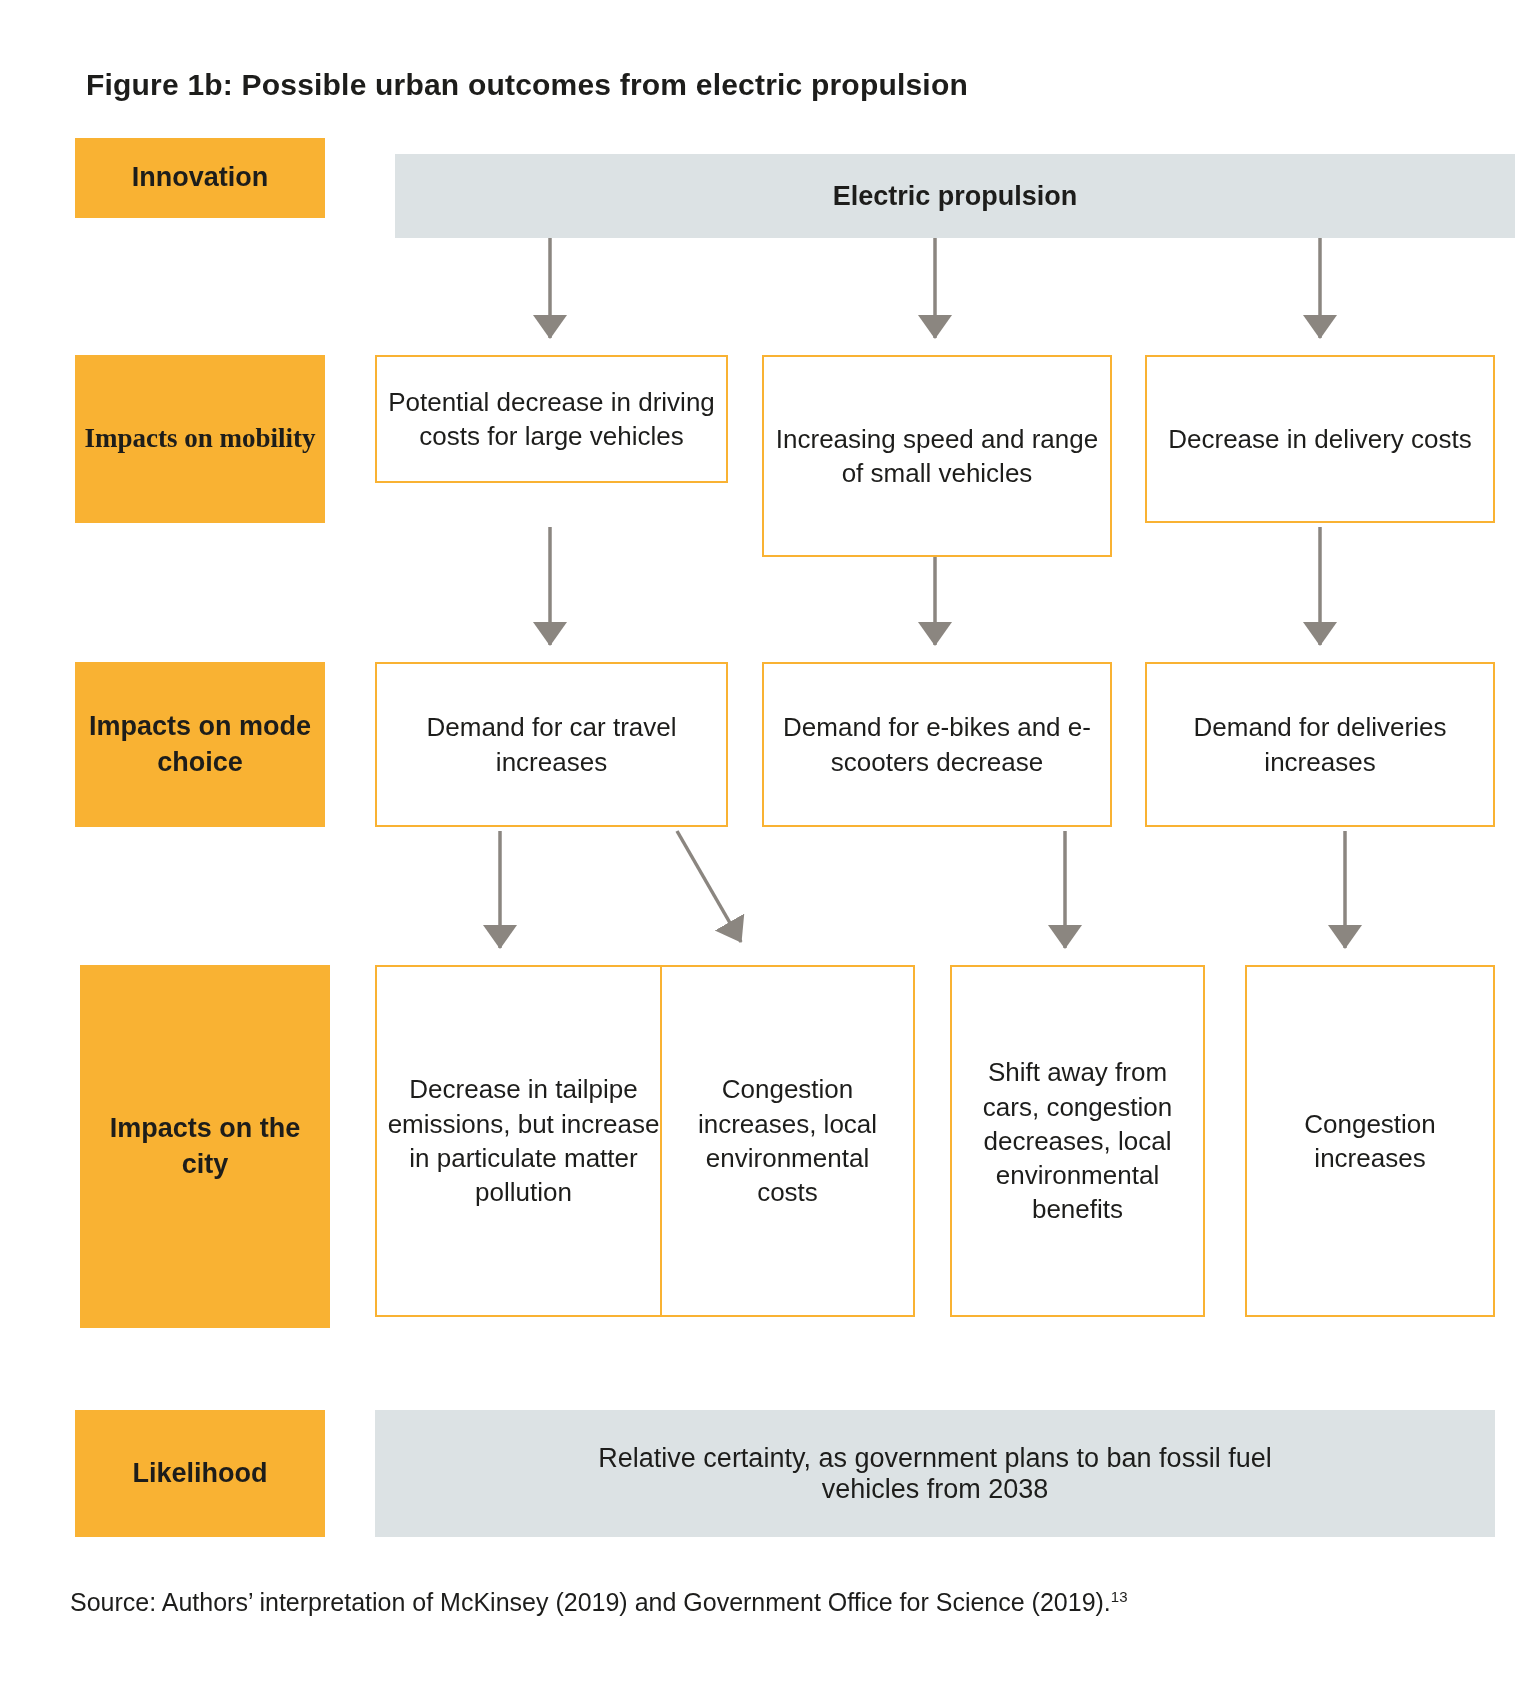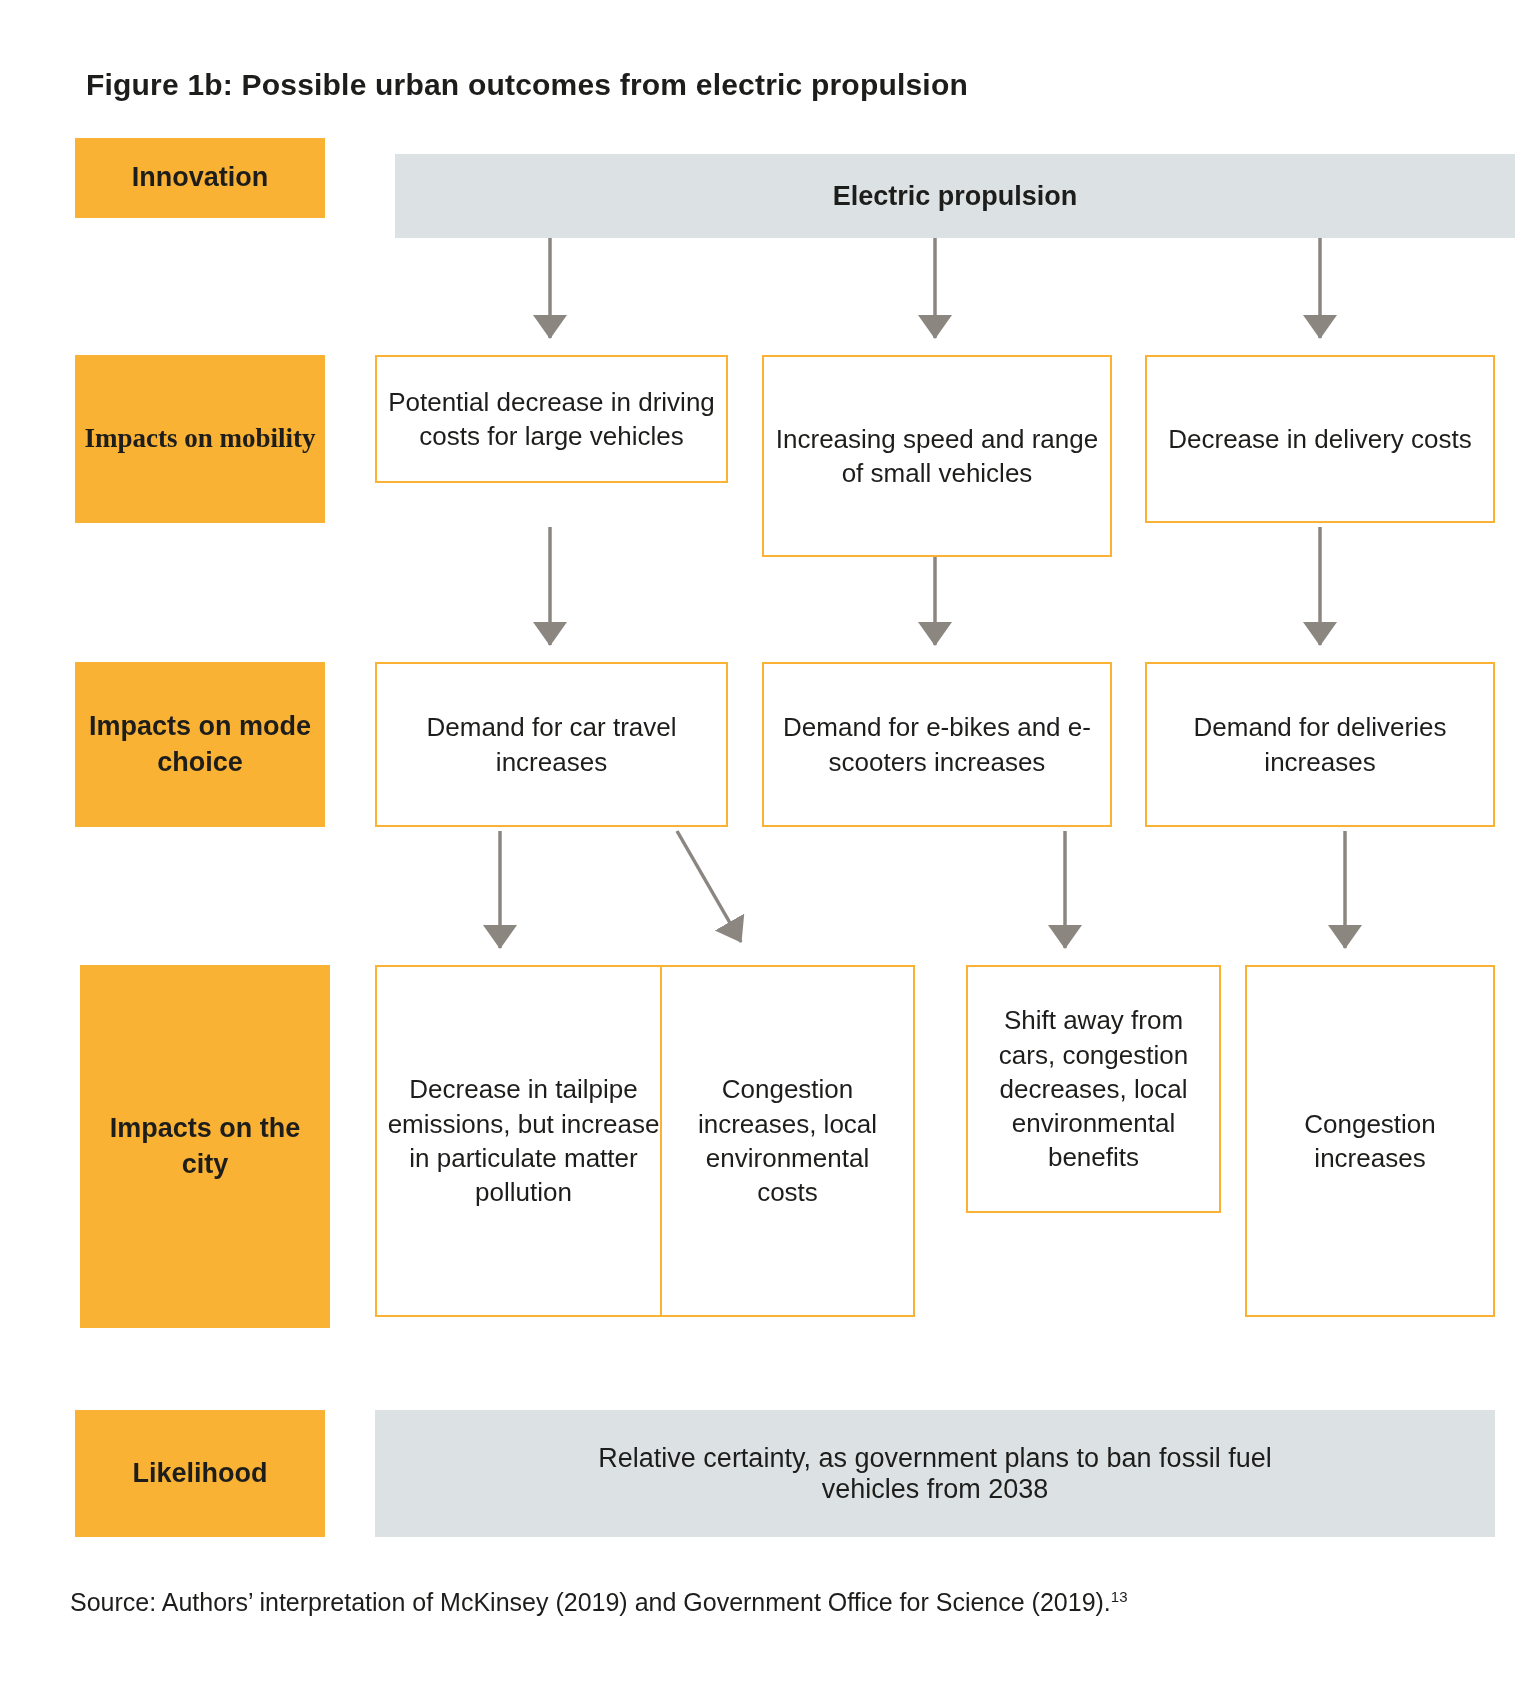--- a/index.html
+++ b/index.html
@@ -67,36 +67,36 @@
     <span>Decrease in delivery costs</span>
   </div>
 
   <div class="rowlabel" style="left:75px;top:662px;width:250px;height:165px;">
     <span>Impacts on mode choice</span>
   </div>
   <div class="node" style="left:375px;top:662px;width:353px;height:165px;">
     <span>Demand for car travel increases</span>
   </div>
   <div class="node" style="left:762px;top:662px;width:350px;height:165px;">
-    <span>Demand for e-bikes and e-scooters increases</span>
+    <span>Demand for e-bikes and e-scooters decrease</span>
   </div>
   <div class="node" style="left:1145px;top:662px;width:350px;height:165px;">
     <span>Demand for deliveries increases</span>
   </div>
 
   <div class="rowlabel" style="left:80px;top:965px;width:250px;height:363px;">
     <span>Impacts on the city</span>
   </div>
   <div class="node" style="left:375px;top:965px;width:297px;height:352px;">
     <span>Decrease in tailpipe emissions, but increase in particulate matter pollution</span>
   </div>
   <div class="node" style="left:660px;top:965px;width:255px;height:352px;">
     <span>Congestion increases, local environmental costs</span>
   </div>
-  <div class="node" style="left:950px;top:965px;width:255px;height:248px;margin-left:16px;">
+  <div class="node" style="left:950px;top:965px;width:255px;height:352px;">
     <span>Shift away from cars, congestion decreases, local environmental benefits</span>
   </div>
   <div class="node" style="left:1245px;top:965px;width:250px;height:352px;">
     <span>Congestion increases</span>
   </div>
 
   <div class="rowlabel" style="left:75px;top:1410px;width:250px;height:127px;">
     <span>Likelihood</span>
   </div>
   <div class="banner" style="left:375px;top:1410px;width:1120px;height:127px;">

